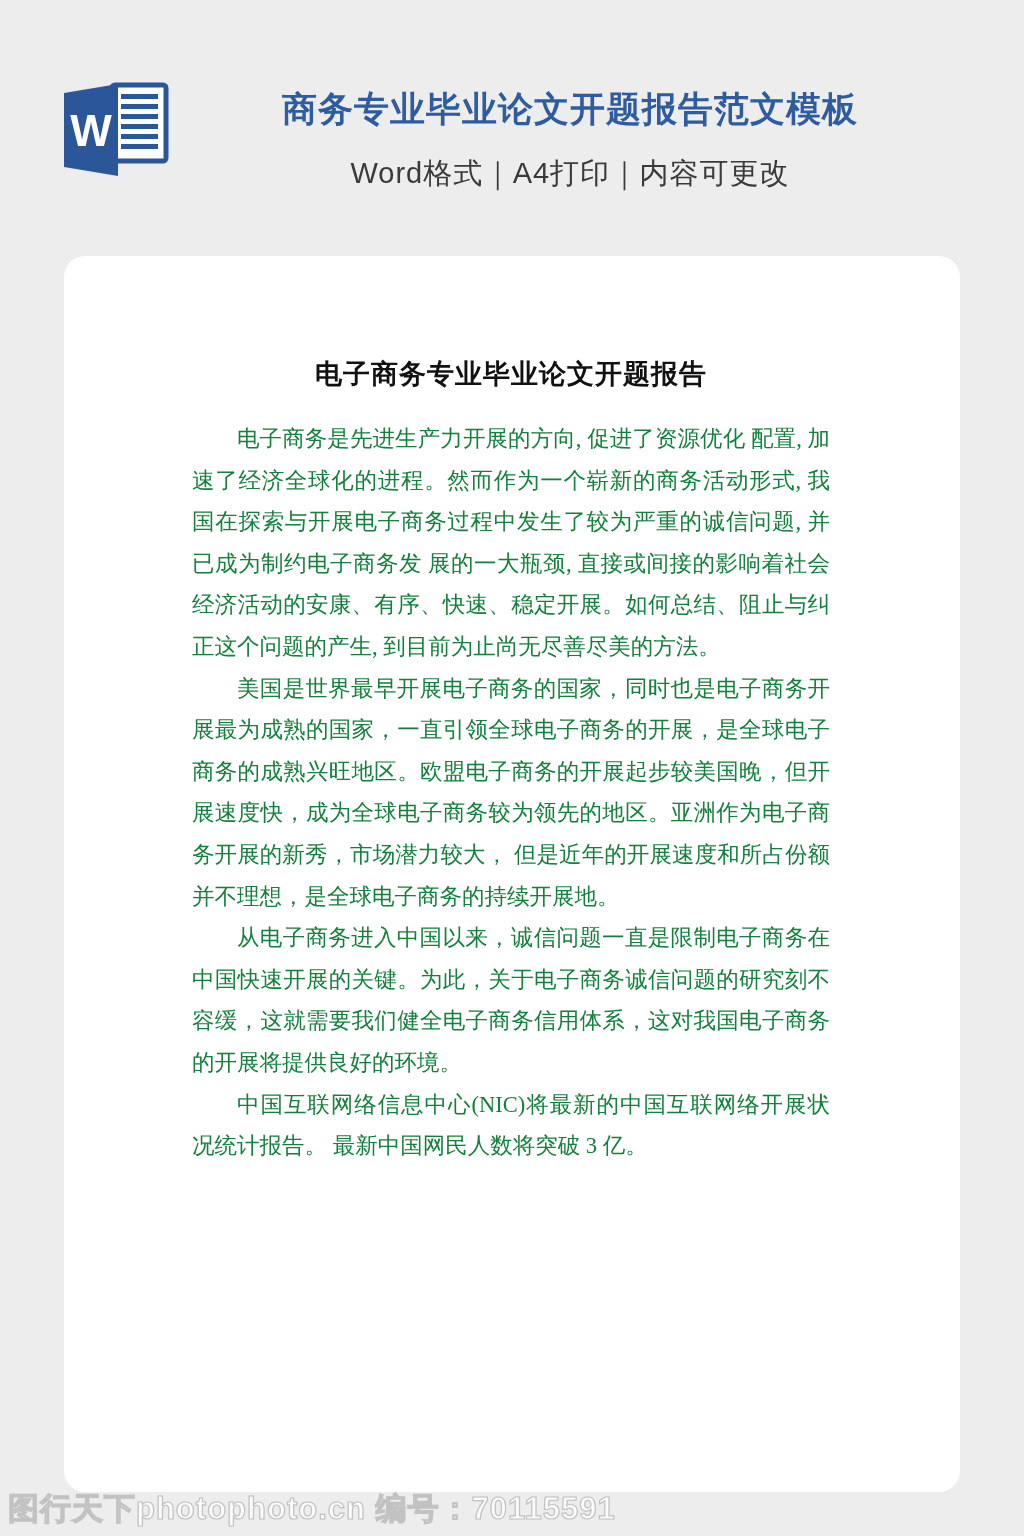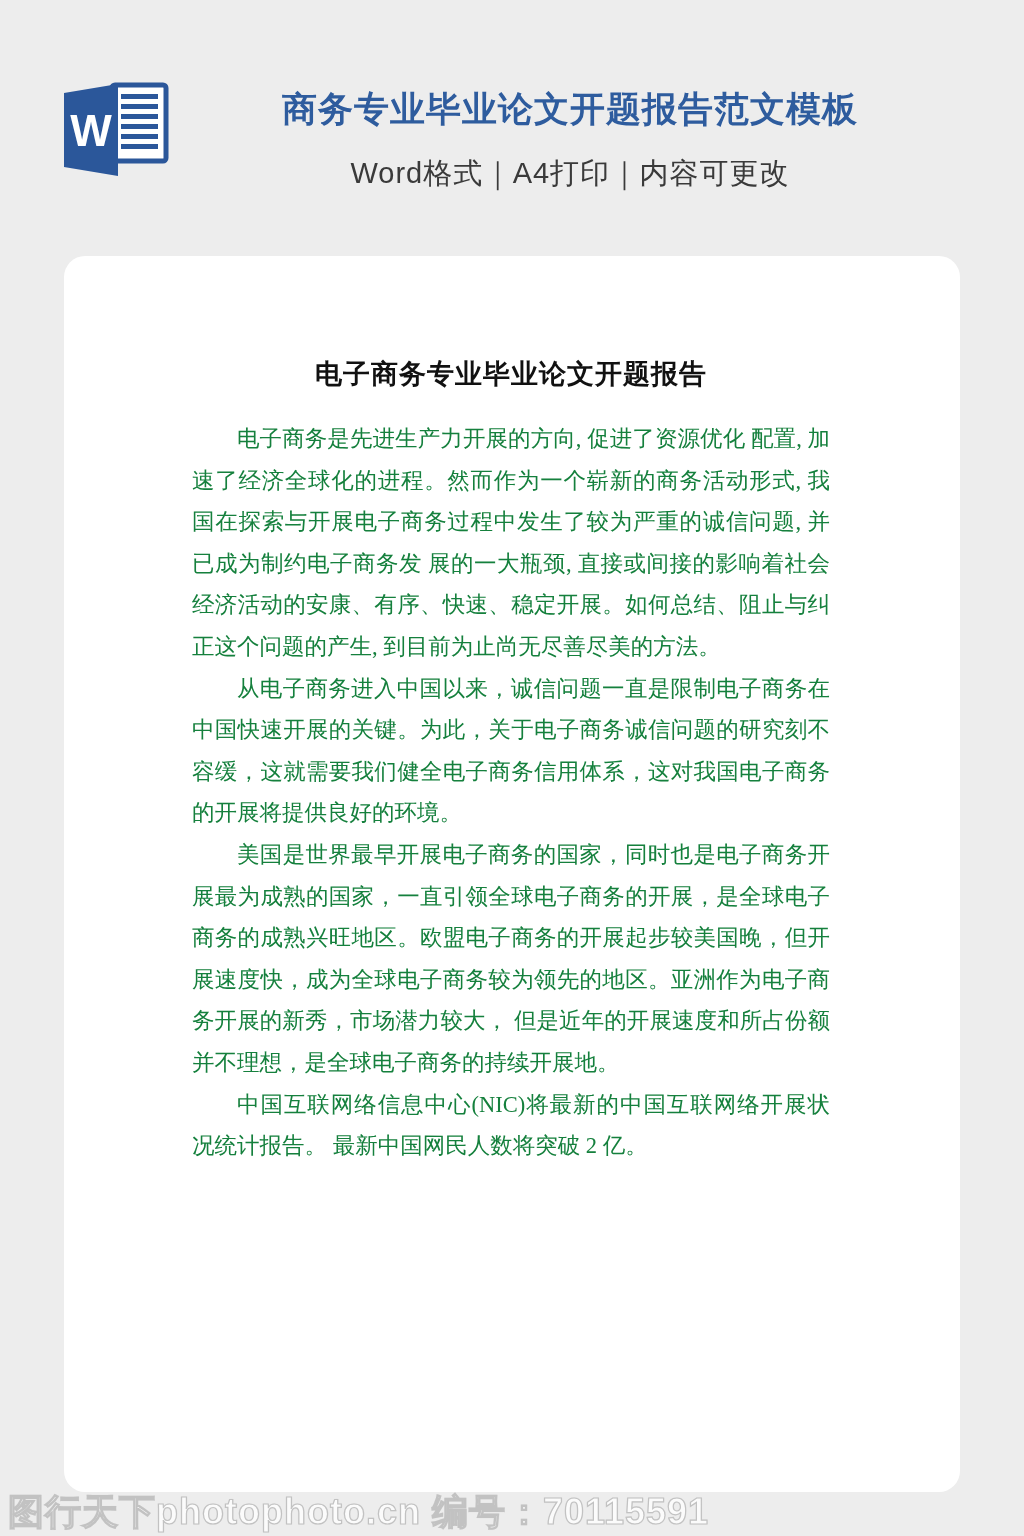--- a/index.html
+++ b/index.html
@@ -50,21 +50,21 @@
     line-height: 41.6px;
     color: #15803d;
     text-align: justify;
     text-indent: 2em;
     font-family: "Liberation Serif", "DejaVu Serif", serif;
   }
 
   
   .watermark {
     position: absolute; left: 8px; top: 1488px;
-    font-size: 36px; font-weight: bold;
+    font-size: 31px; font-weight: bold;
     color: #fbfbfb;
     -webkit-text-stroke: 1.2px #c2c2c2;
     text-shadow: 0 0 1px #c6c6c6;
     letter-spacing: 1px;
     white-space: nowrap;
   }
 </style>
 </head>
 <body>
 
@@ -83,19 +83,19 @@
     <text x="31" y="66" text-anchor="middle" fill="#ffffff" font-family="Liberation Sans, sans-serif" font-size="44" font-weight="bold">W</text>
   </svg>
   <div class="header-title">商务专业毕业论文开题报告范文模板</div>
   <div class="header-sub">Word格式｜A4打印｜内容可更改</div>
 </div>
 
 <div class="page">
   <div class="doc-title">电子商务专业毕业论文开题报告</div>
   <div class="doc-body">
       <p>电子商务是先进生产力开展的方向, 促进了资源优化 配置, 加速了经济全球化的进程。然而作为一个崭新的商务活动形式, 我国在探索与开展电子商务过程中发生了较为严重的诚信问题, 并已成为制约电子商务发 展的一大瓶颈, 直接或间接的影响着社会经济活动的安康、有序、快速、稳定开展。如何总结、阻止与纠正这个问题的产生, 到目前为止尚无尽善尽美的方法。</p>
+      <p>美国是世界最早开展电子商务的国家，同时也是电子商务开展最为成熟的国家，一直引领全球电子商务的开展，是全球电子商务的成熟兴旺地区。欧盟电子商务的开展起步较美国晚，但开展速度快，成为全球电子商务较为领先的地区。亚洲作为电子商务开展的新秀，市场潜力较大，  但是近年的开展速度和所占份额并不理想，是全球电子商务的持续开展地。</p>
       <p>从电子商务进入中国以来，诚信问题一直是限制电子商务在中国快速开展的关键。为此，关于电子商务诚信问题的研究刻不容缓，这就需要我们健全电子商务信用体系，这对我国电子商务的开展将提供良好的环境。</p>
-      <p>美国是世界最早开展电子商务的国家，同时也是电子商务开展最为成熟的国家，一直引领全球电子商务的开展，是全球电子商务的成熟兴旺地区。欧盟电子商务的开展起步较美国晚，但开展速度快，成为全球电子商务较为领先的地区。亚洲作为电子商务开展的新秀，市场潜力较大，  但是近年的开展速度和所占份额并不理想，是全球电子商务的持续开展地。</p>
-      <p>中国互联网络信息中心(NIC)将最新的中国互联网络开展状况统计报告。 最新中国网民人数将突破 2 亿。</p>
+      <p>中国互联网络信息中心(NIC)将最新的中国互联网络开展状况统计报告。 最新中国网民人数将突破 3 亿。</p>
     </div>
 </div>
 
 <div class="watermark">图行天下photophoto.cn 编号：70115591</div>
 
 </body></html>

